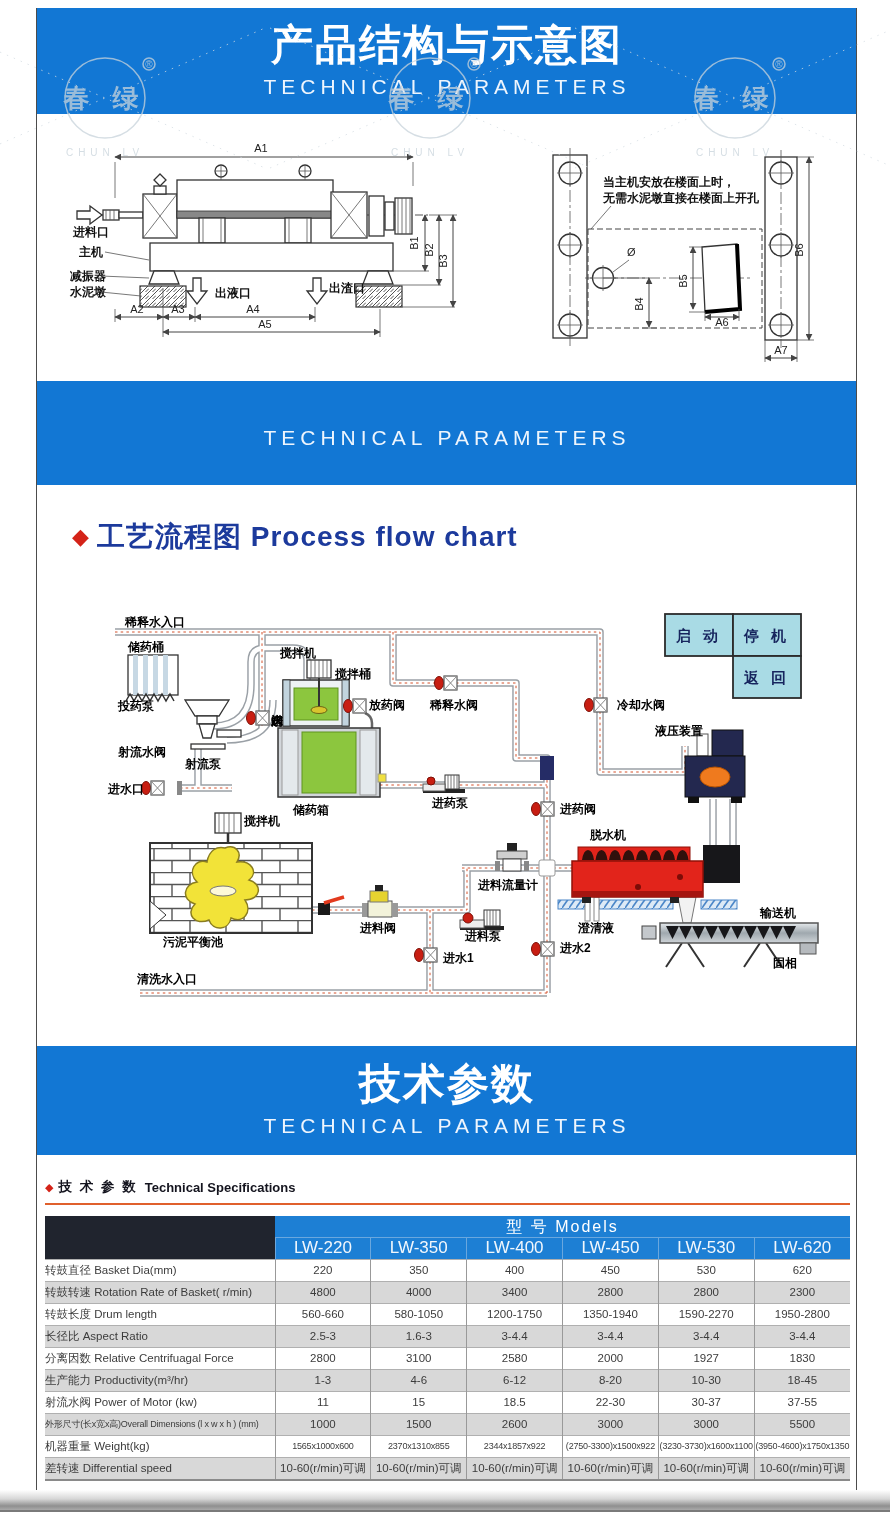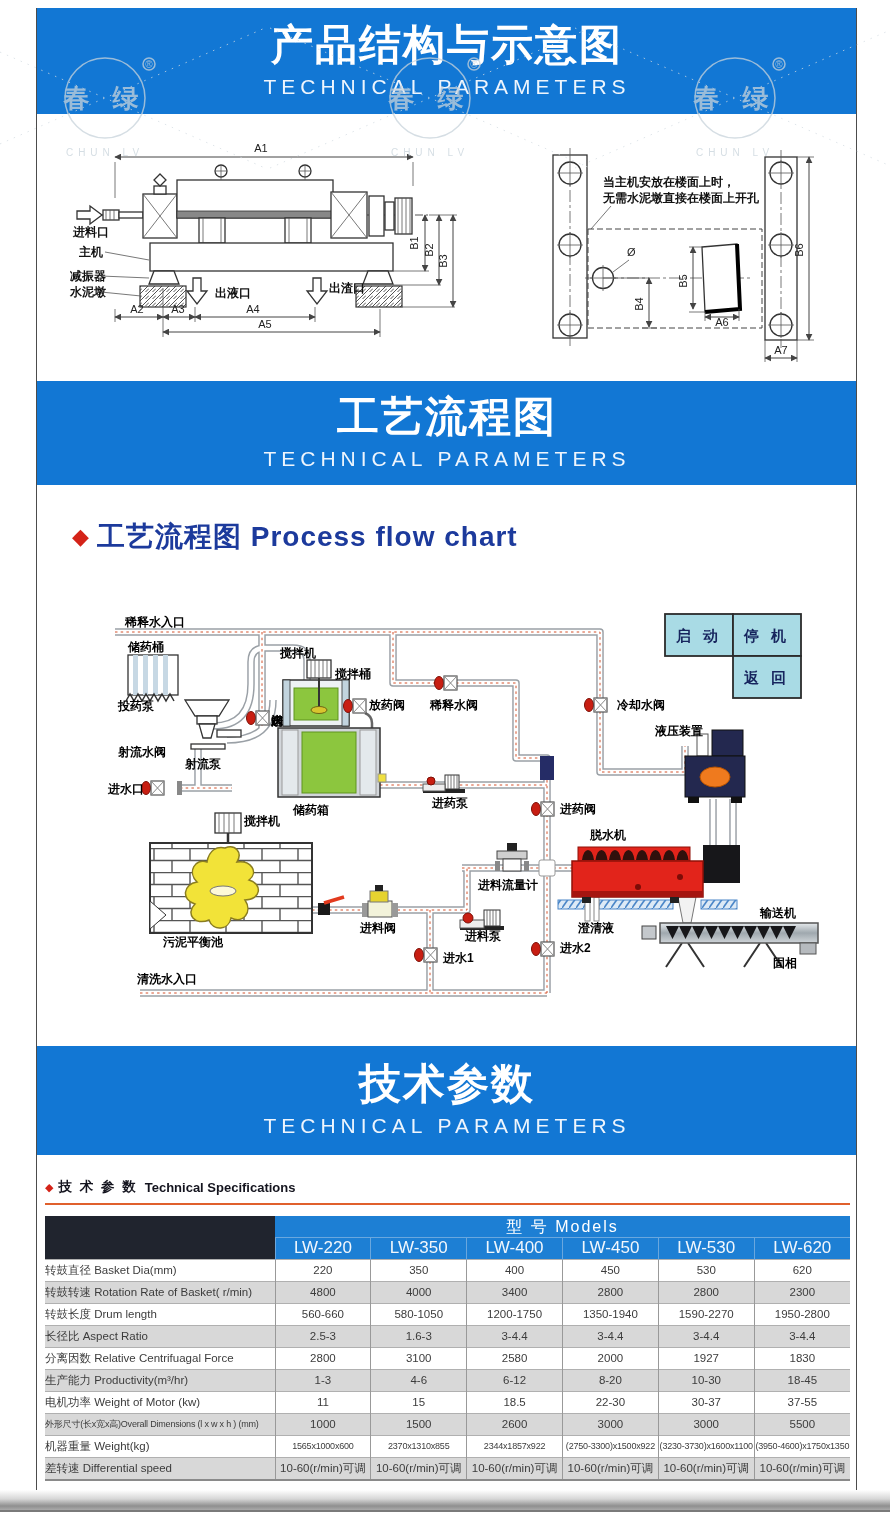--- a/index.html
+++ b/index.html
@@ -67,21 +67,20 @@
 <body>
 
 <div class="edge l"></div>
 <div class="edge r"></div>
 
 <div class="banner" id="banner1">
   <div class="t">产品结构与示意图</div>
   <div class="s">TECHNICAL PARAMETERS</div>
 </div>
 <div class="banner" id="banner2">
-  <div class="t">工艺流程图</div>
   <div class="s">TECHNICAL PARAMETERS</div>
 </div>
 <div class="banner" id="banner3">
   <div class="t">技术参数</div>
   <div class="s">TECHNICAL PARAMETERS</div>
 </div>
 
 <svg id="wm" width="890" height="215">
   <g opacity="0.75">
     <g transform="translate(105,98)">
@@ -563,21 +562,21 @@
     <tr class="alt">
       <td class="lab">生产能力 Productivity(m³/hr)</td>
       <td class="val">1-3</td>
       <td class="val">4-6</td>
       <td class="val">6-12</td>
       <td class="val">8-20</td>
       <td class="val">10-30</td>
       <td class="val">18-45</td>
     </tr>
     <tr>
-      <td class="lab">电机功率 Weight of Motor (kw)</td>
+      <td class="lab">射流水阀 Power of Motor (kw)</td>
       <td class="val">11</td>
       <td class="val">15</td>
       <td class="val">18.5</td>
       <td class="val">22-30</td>
       <td class="val">30-37</td>
       <td class="val">37-55</td>
     </tr>
     <tr class="alt">
       <td class="lab sm">外形尺寸(长x宽x高)Overall Dimensions (l x w x h ) (mm)</td>
       <td class="val">1000</td>

